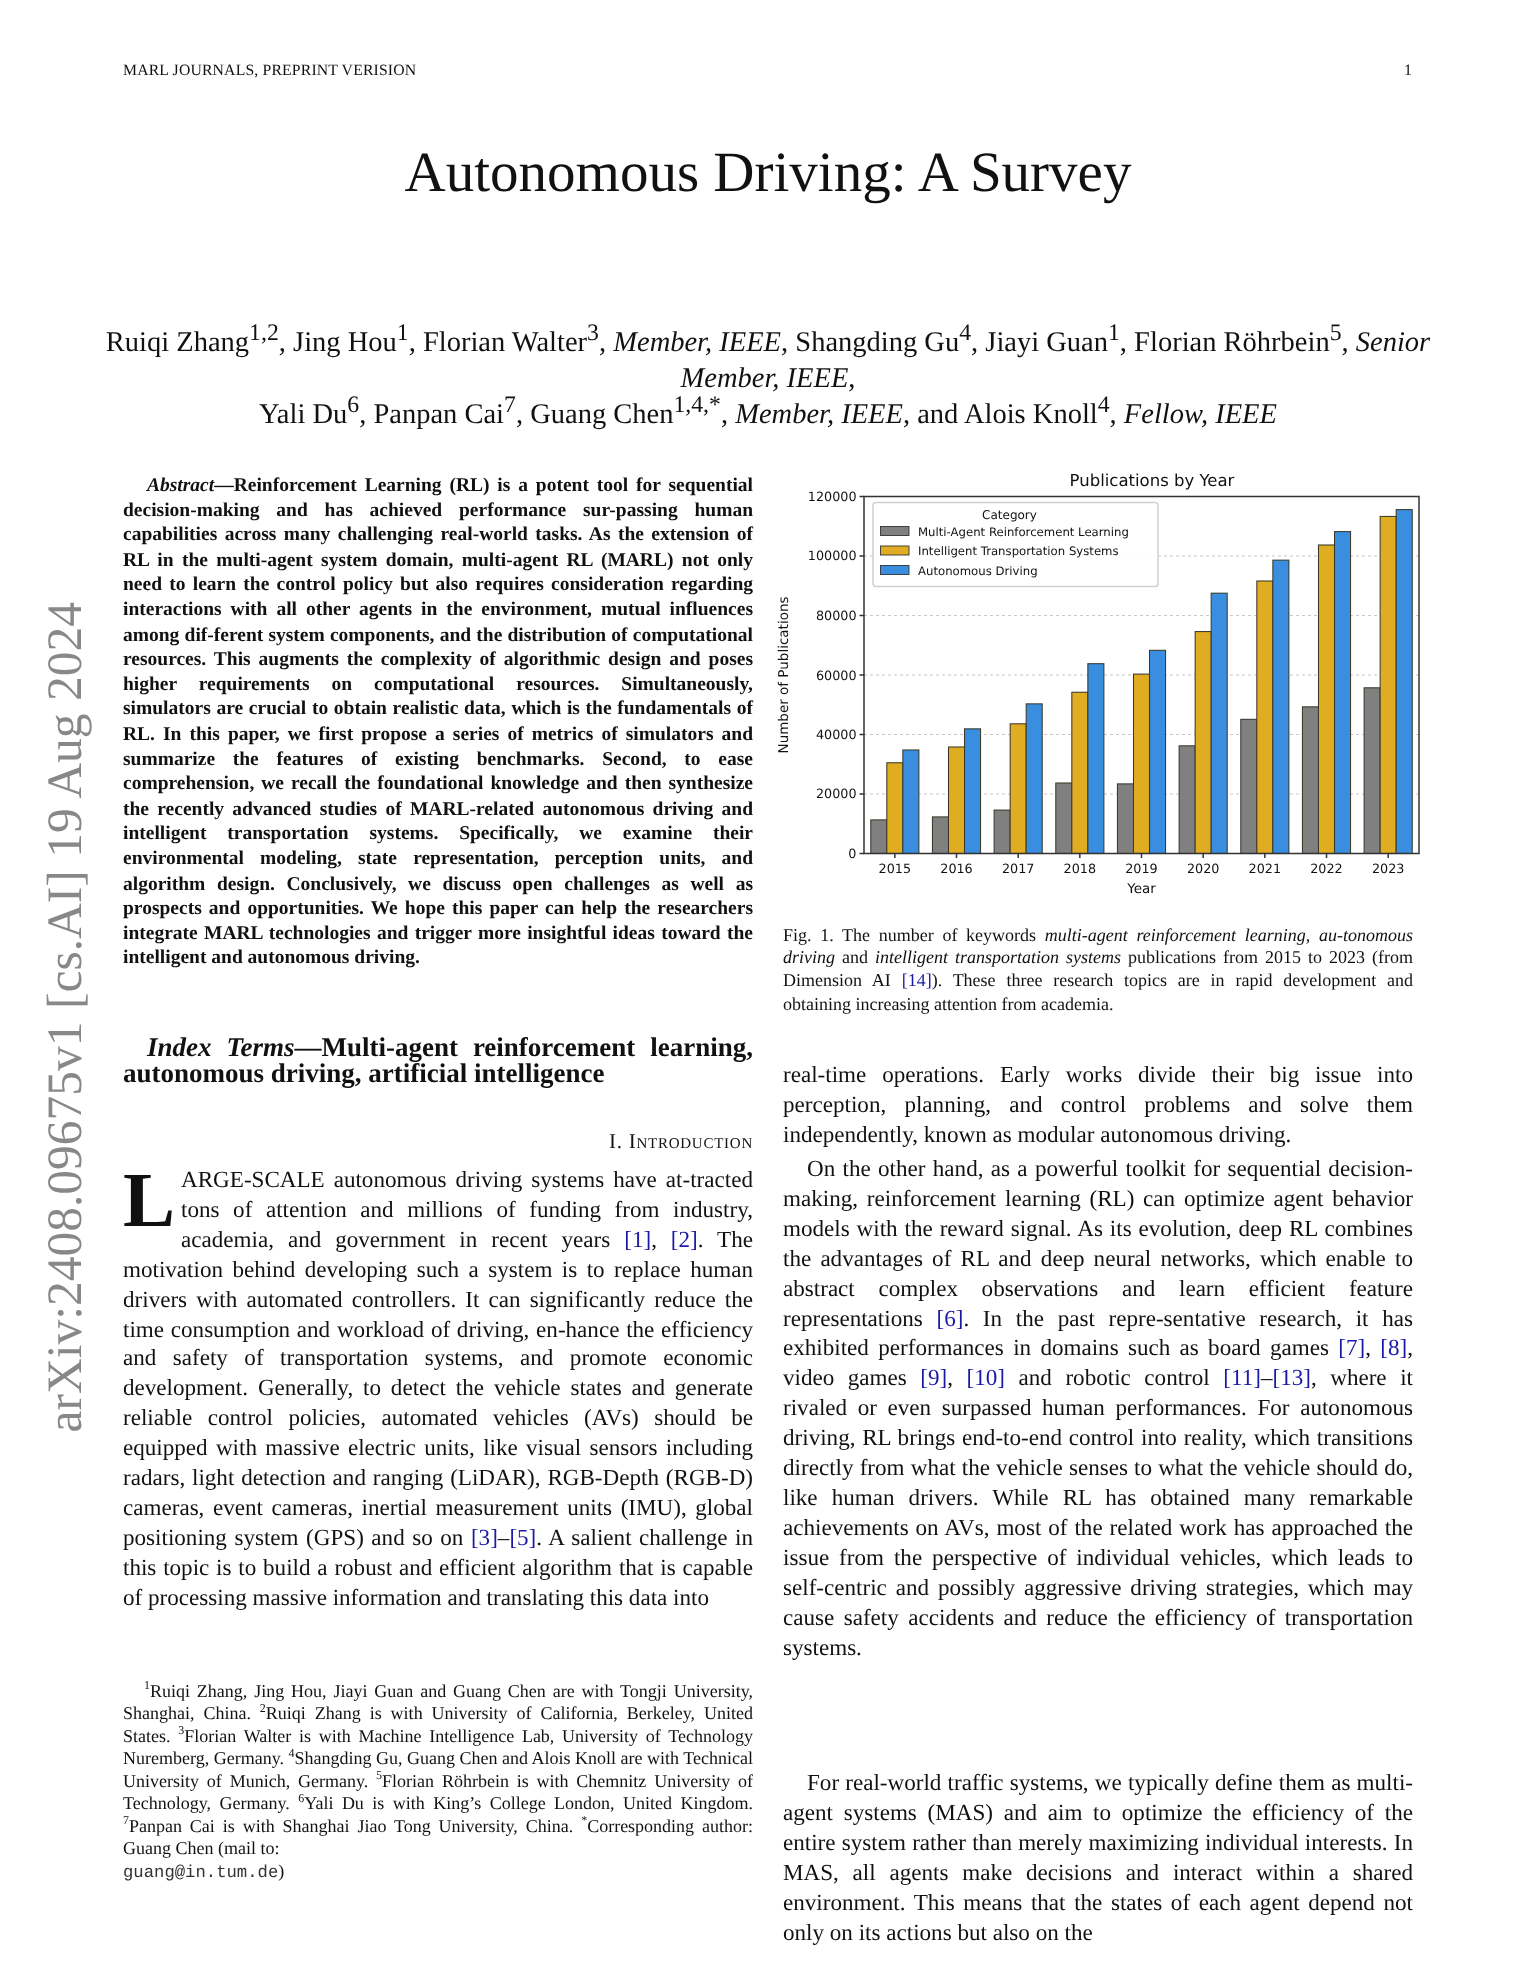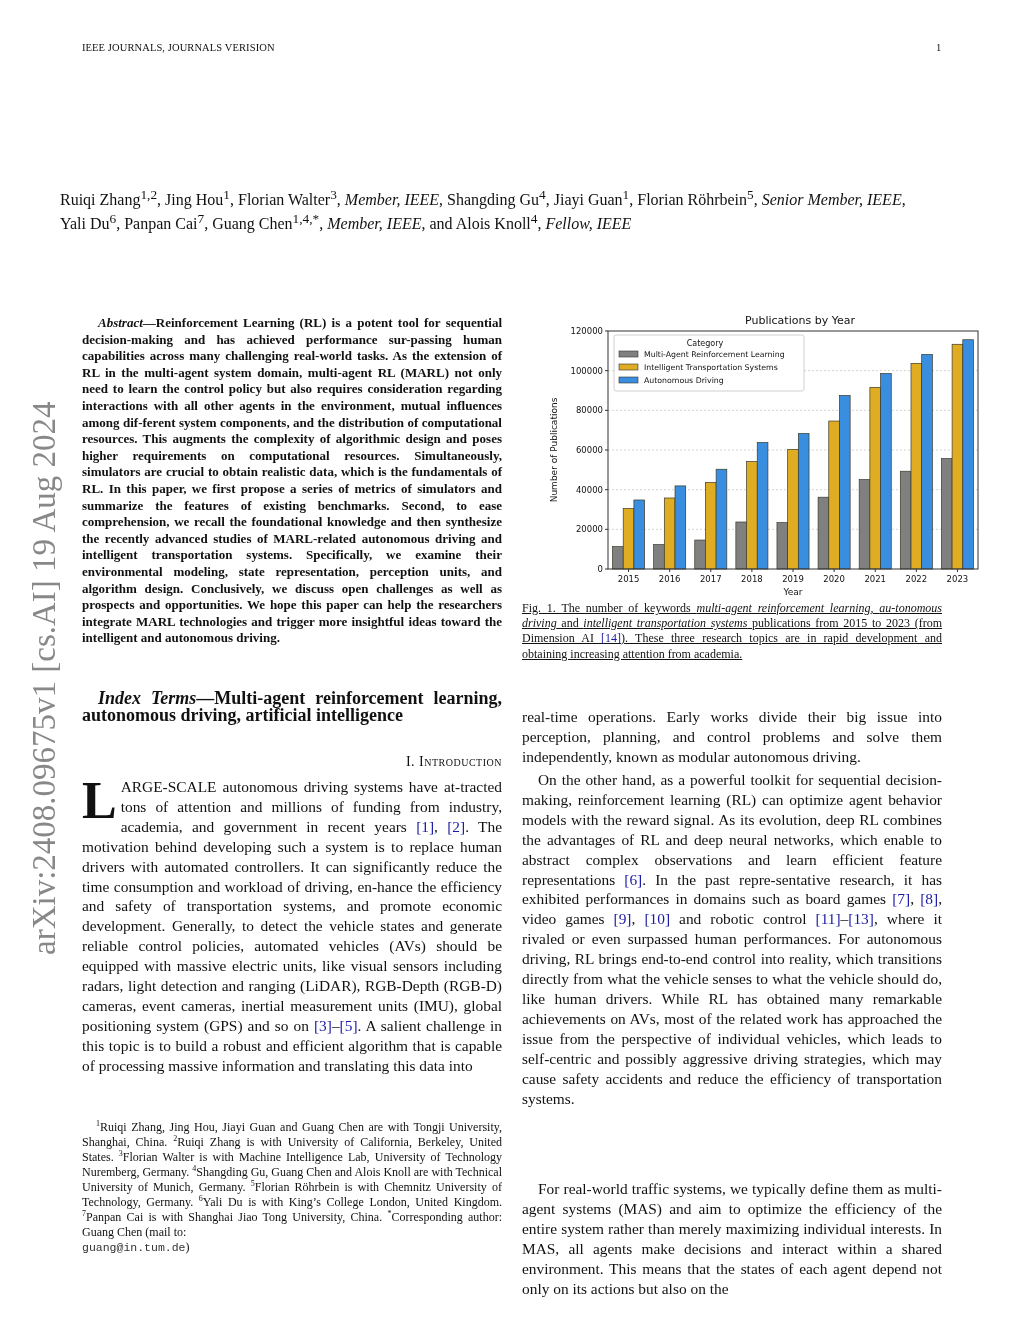--- a/index.html
+++ b/index.html
@@ -1,55 +1,56 @@
 <!DOCTYPE html>
 <html><head>
 <meta charset="utf-8">
 <style>
   html, body { margin: 0; padding: 0; background: #ffffff; }
   body { width: 1024px; height: 1325px; position: relative; overflow: hidden; font-family: "Liberation Serif", "DejaVu Serif", serif; color: #111; }
   .abs { position: absolute; }
   .running-head { left: 82px; top: 42px; font-size: 10.5px; letter-spacing: 0.1px; }
   .page-num { left: 936px; top: 42px; font-size: 10.5px; }
   .title { left: 60px; width: 904px; top: 92px; text-align: center; font-size: 38px; line-height: 46px; font-weight: normal; }
-  .authors { left: 60px; width: 904px; top: 188px; text-align: left; font-size: 16px; line-height: 24px; }
+  .authors { left: 60px; width: 904px; top: 217px; text-align: center; font-size: 19px; line-height: 24px; }
   .authors i { font-style: italic; }
   .arxiv { left: 14px; top: 355px; width: 600px; height: 60px; transform-origin: 0 0; transform: translate(0px, 600px) rotate(-90deg); font-size: 33px; color: #888; white-space: nowrap; line-height: 60px; }
   .col-left { left: 82px; width: 420px; }
   .col-right { left: 522px; width: 420px; }
   .abstract { top: 315px; font-size: 13px; line-height: 16.6px; font-weight: bold; text-align: justify; text-indent: 16px; }
   .abstract .lbl { font-style: italic; font-weight: bold; }
   .index-terms { top: 690px; font-size: 18px; line-height: 16.6px; font-weight: bold; text-align: justify; text-indent: 16px; }
   .index-terms .lbl { font-style: italic; }
   .section-head { left: 82px; width: 420px; top: 754px; text-align: right; font-size: 14px; font-variant: small-caps; letter-spacing: 0.5px; }
   .body-text { font-size: 15.4px; line-height: 19.9px; text-align: justify; hyphens: manual; }
   .intro { top: 777px; }
   .dropcap { float: left; font-size: 52px; line-height: 40px; margin: 4px 4px 0 0; font-weight: bold; }
   .cite { color: #1a1aa6; }
   .footnote { top: 1120px; font-size: 12px; line-height: 15px; text-align: justify; text-indent: 14px; }
   .footnote sup { font-size: 8px; }
   .mono { font-family: "Liberation Mono", "DejaVu Sans Mono", monospace; font-size: 11.5px; text-indent: 0; color: #333; }
-  .caption { top: 601px; font-size: 12px; line-height: 15.2px; text-align: justify; text-decoration: underline; }
+  .caption { top: 616px; font-size: 12px; line-height: 15.2px; text-align: justify; }
   .caption i { font-style: italic; }
   .right-p1 { top: 707px; }
   .right-p2 { top: 770px; text-indent: 16px; }
   .right-p3 { top: 1179px; text-indent: 16px; }
   sup { line-height: 0; }
-  .chart-wrap { left: 516px; top: 310px; width: 436px; height: 292px; margin-left: 32px; }
+  .chart-wrap { left: 516px; top: 310px; width: 436px; height: 292px; }
   .chart-wrap svg text { font-family: "DejaVu Sans", "Liberation Sans", sans-serif; }
 </style>
 </head>
 <body>
 
-<div class="abs running-head">IEEE JOURNALS, JOURNALS VERISION</div>
+<div class="abs running-head">MARL JOURNALS, PREPRINT VERISION</div>
 <div class="abs page-num">1</div>
 
 <div class="abs arxiv">arXiv:2408.09675v1  [cs.AI]  19 Aug 2024</div>
 
 <div class="abs title">
+  <div>Autonomous Driving: A Survey</div>
 </div>
 
 <div class="abs authors" id="authors"><span>Ruiqi Zhang</span><sup>1,2</sup>, <span>Jing Hou</span><sup>1</sup>, <span>Florian Walter</span><sup>3</sup>, <i>Member, IEEE</i>, <span>Shangding Gu</span><sup>4</sup>, <span>Jiayi Guan</span><sup>1</sup>, <span>Florian Röhrbein</span><sup>5</sup>, <i>Senior Member, IEEE</i>, <br><span>Yali Du</span><sup>6</sup>, <span>Panpan Cai</span><sup>7</sup>, <span>Guang Chen</span><sup>1,4,*</sup>, <i>Member, IEEE</i>, and <span>Alois Knoll</span><sup>4</sup>, <i>Fellow, IEEE</i></div>
 
 <div class="abs col-left abstract">
   <span class="lbl">Abstract</span><span>—Reinforcement Learning (RL) is a potent tool for sequential decision-making and has achieved performance sur-passing human capabilities across many challenging real-world tasks. As the extension of RL in the multi-agent system domain, multi-agent RL (MARL) not only need to learn the control policy but also requires consideration regarding interactions with all other agents in the environment, mutual influences among dif-ferent system components, and the distribution of computational resources. This augments the complexity of algorithmic design and poses higher requirements on computational resources. Simultaneously, simulators are crucial to obtain realistic data, which is the fundamentals of RL. In this paper, we first propose a series of metrics of simulators and summarize the features of existing benchmarks. Second, to ease comprehension, we recall the foundational knowledge and then synthesize the recently advanced studies of MARL-related autonomous driving and intelligent transportation systems. Specifically, we examine their environmental modeling, state representation, perception units, and algorithm design. Conclusively, we discuss open challenges as well as prospects and opportunities. We hope this paper can help the researchers integrate MARL technologies and trigger more insightful ideas toward the intelligent and autonomous driving.</span>
 </div>
 
 <div class="abs col-left index-terms">
   <span class="lbl">Index Terms</span><span>—Multi-agent reinforcement learning, autonomous driving, artificial intelligence</span>

